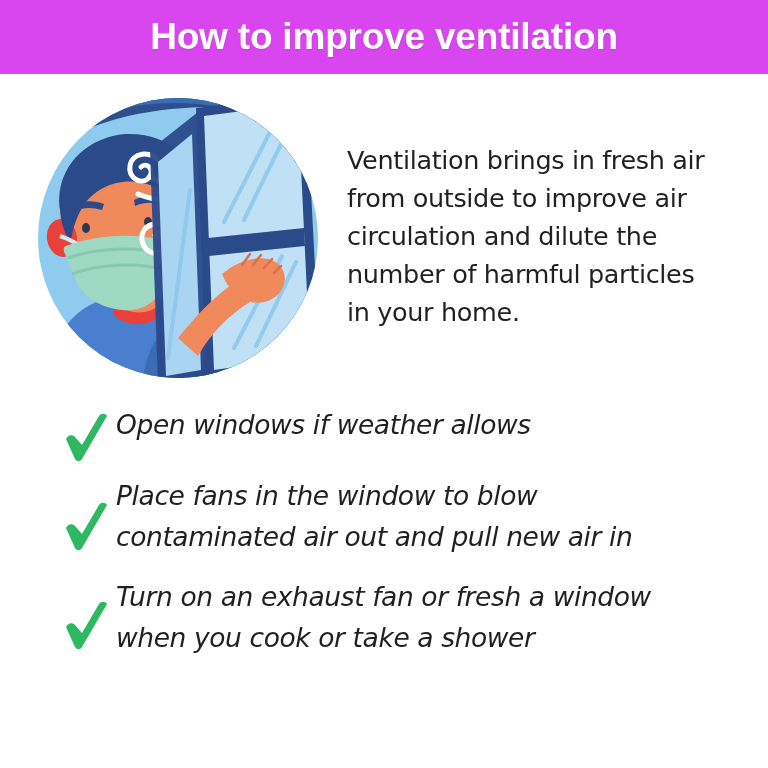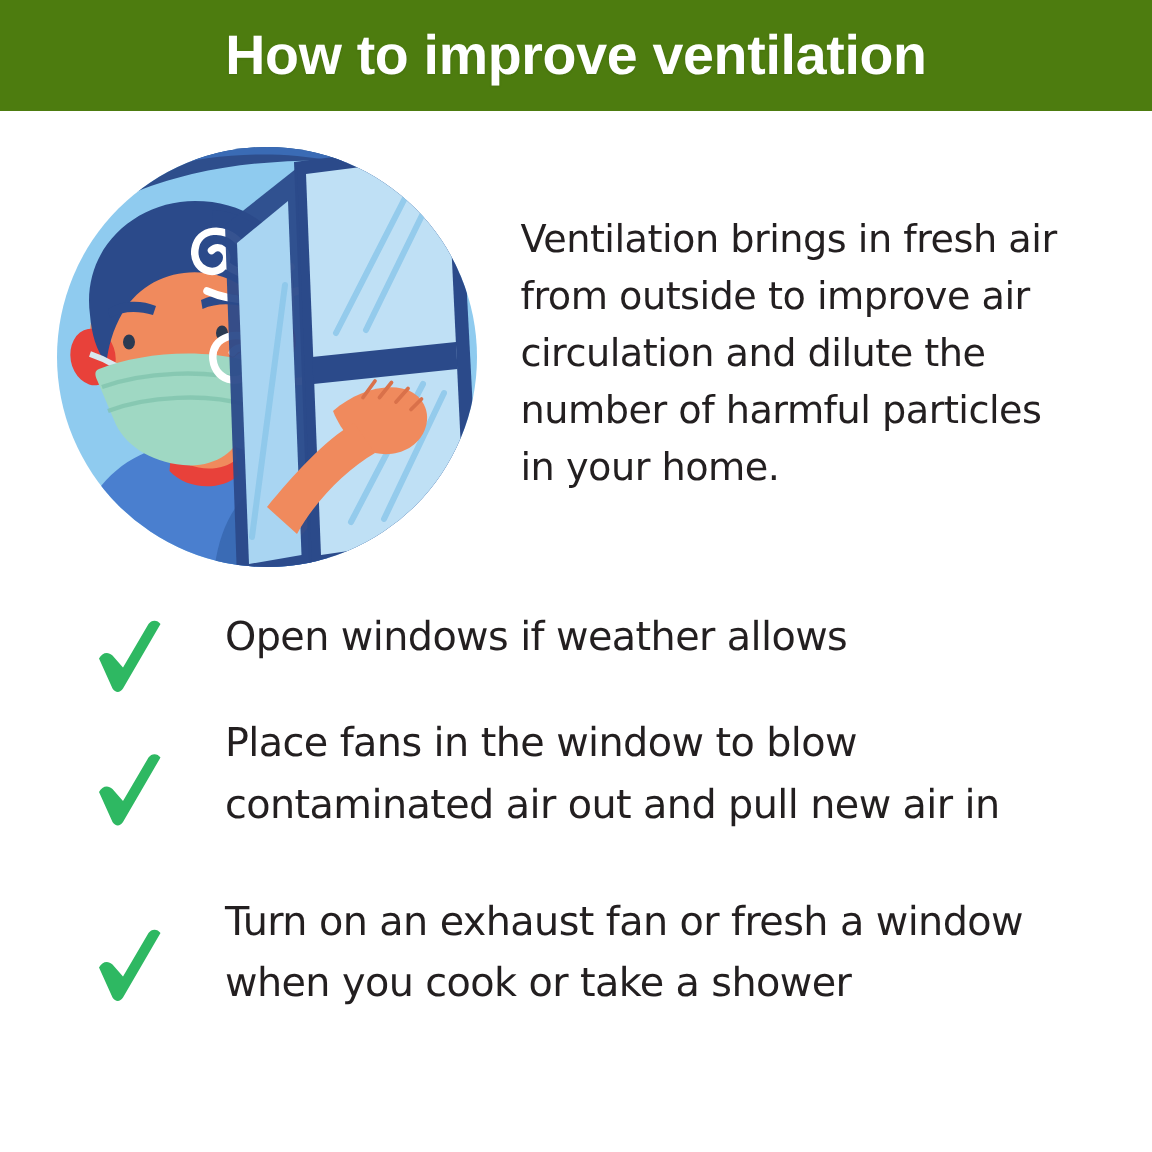--- a/index.html
+++ b/index.html
@@ -15,21 +15,21 @@
     position: relative;
   }
 
   
   .header-bar {
     position: absolute;
     left: 0;
     top: 0;
     width: 768px;
     height: 74px;
-    background: #4d7c0f;
+    background: #d946ef;
     display: flex;
     align-items: center;
     justify-content: center;
   }
   .header-title {
     color: #ffffff;
     font-size: 37px;
     font-weight: bold;
     letter-spacing: -0.2px;
     font-family: "Liberation Sans", sans-serif;
@@ -76,21 +76,22 @@
     position: absolute;
     left: 0;
     top: 404px;
     width: 768px;
   }
   .check-item {
     position: relative;
     display: flex;
     align-items: flex-start;
     margin-bottom: 22px;
-    padding-left: 66px;
+    padding-left: 32px;
+    font-style: italic;
   }
   .check-icon {
     position: absolute;
     left: 62px;
     top: 0;
     width: 46px;
     height: 52px;
   }
   .check-icon svg {
     display: block;
@@ -102,21 +103,21 @@
     font-size: 26.5px;
     line-height: 41px;
     color: #231f20;
     font-family: "DejaVu Sans", sans-serif;
     letter-spacing: -0.4px;
     max-width: 600px;
   }
   .item-1 .check-icon { top: 8px; }
   .item-1 { margin-bottom: 30px; }
   .item-2 .check-icon { top: 26px; }
-  .item-2 { margin-bottom: 37px; }
+  .item-2 { margin-bottom: 19px; }
   .item-3 .check-icon { top: 24px; }
 </style>
 </head>
 <body>
 
 <div class="header-bar">
   <div class="header-title">How to improve ventilation</div>
 </div>
 
 <div class="top-section">

